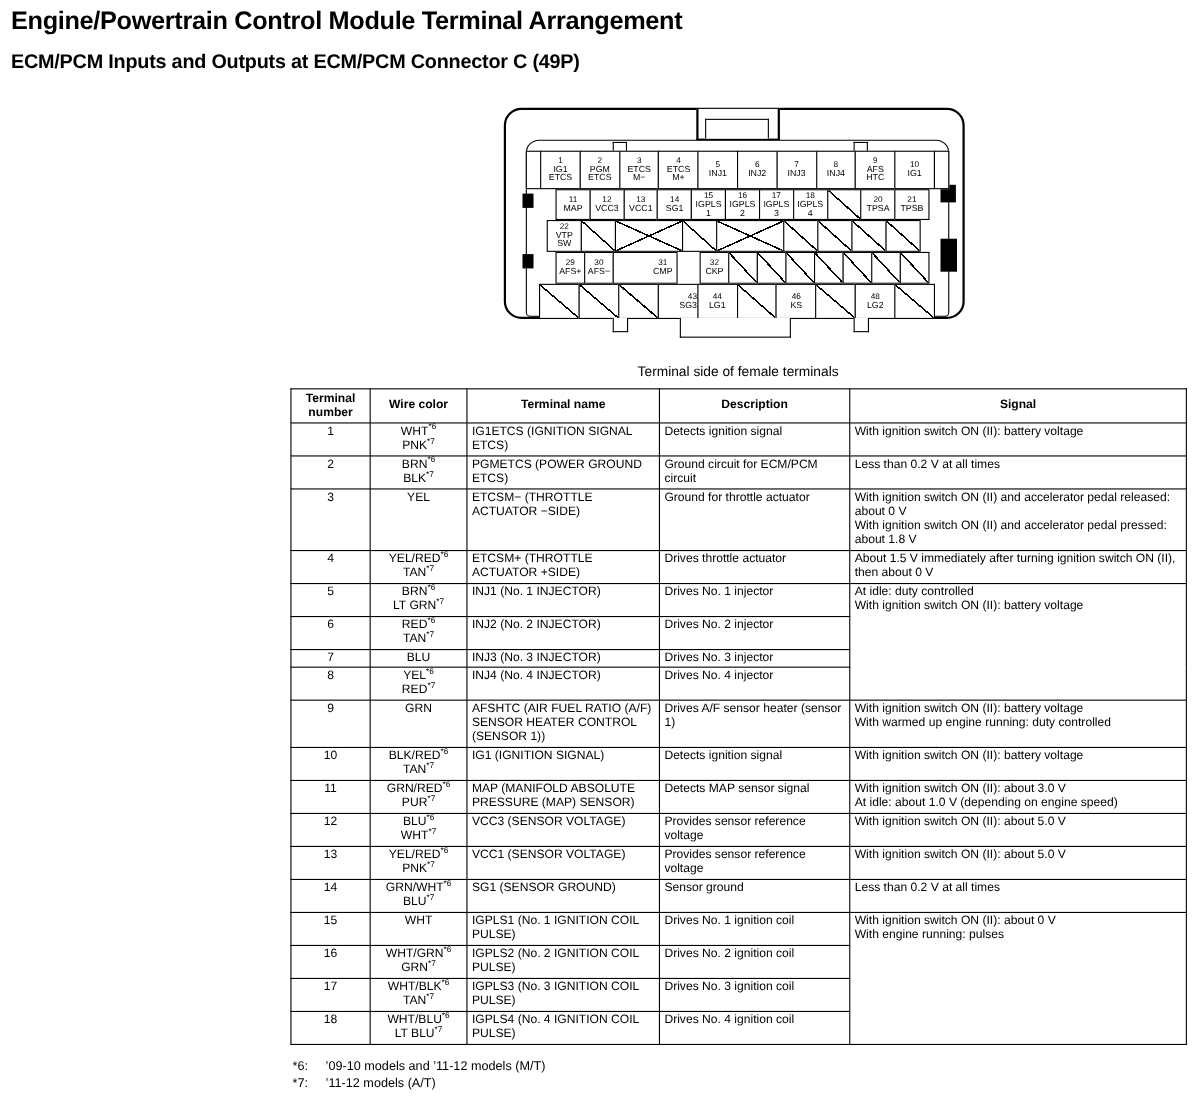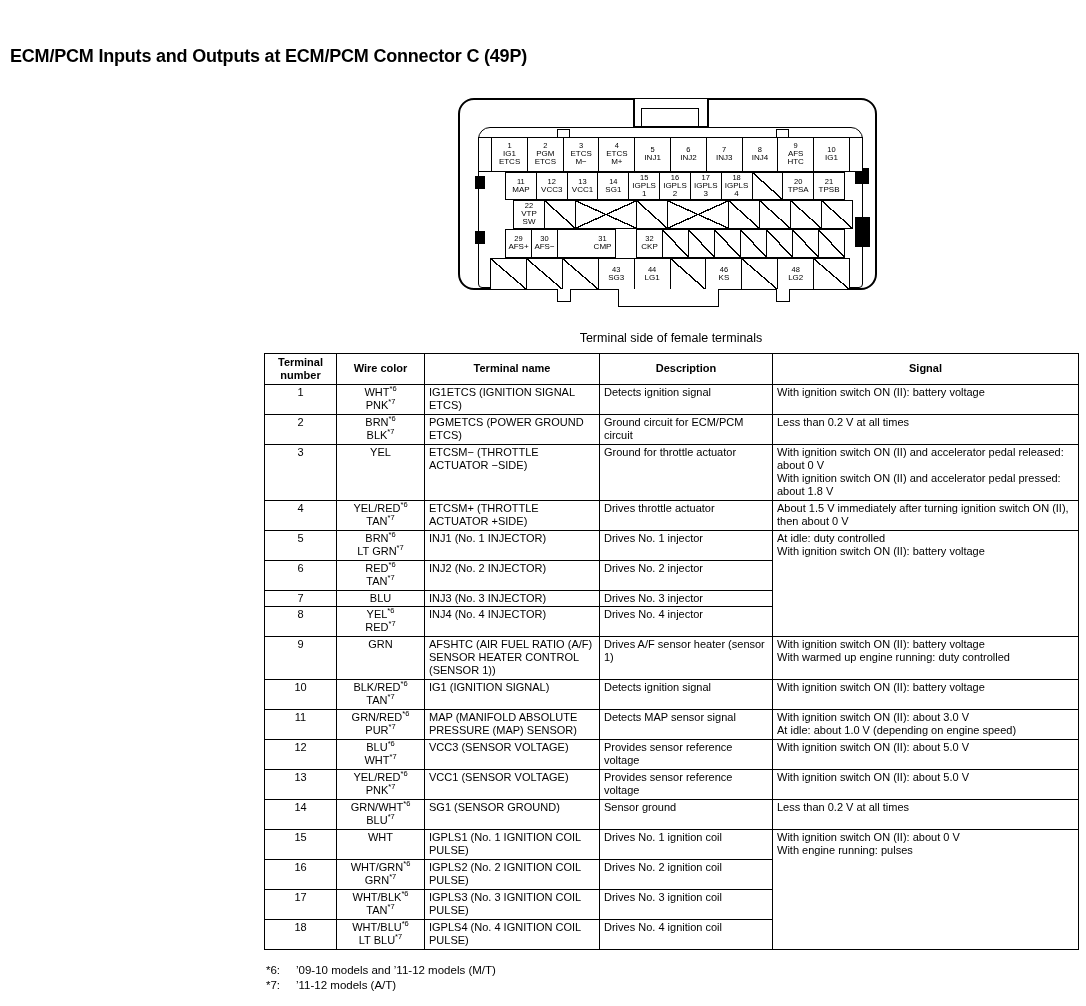--- a/index.html
+++ b/index.html
@@ -45,20 +45,21 @@
   .term sup{font-size:7.5px;line-height:0;vertical-align:super;}
   .sigline,.wireline{display:block;}
   .footnotes{position:absolute;left:266px;top:963px;font-size:11.5px;line-height:1.3;}
   .fn{display:flex;}
   .fn .m{width:30px;flex:none;}
 </style>
 </head>
 <body>
 
 <div class="page">
+  <div class="title">Engine/Powertrain Control Module Terminal Arrangement</div>
   <div class="subtitle">ECM/PCM Inputs and Outputs at ECM/PCM Connector C (49P)</div>
 
   <div class="connector">
     <div class="conn-outer"></div>
     <div class="conn-tab-outer"></div>
     <div class="conn-tab-inner"></div>
     <div class="conn-inner"></div>
     <div class="grid-tab" style="left:112px;top:33px;"></div>
     <div class="grid-tab" style="left:331px;top:33px;"></div>
     <div class="clip" style="left:30px;top:80px;width:10px;height:13px;"></div>
@@ -155,21 +156,21 @@
           <div class="pcell diag" style="flex-grow: 1;"></div>
           <div class="pcell" style="flex-grow: 1;">
             <div class="pnum">20</div>
             <div class="plbl">TPSA</div>
           </div>
           <div class="pcell" style="flex-grow: 1;">
             <div class="pnum">21</div>
             <div class="plbl">TPSB</div>
           </div>
         </div>
-        <div class="pin-row" style="left: 68px; top: 104px; width: 340px; height: 29px;">
+        <div class="pin-row" style="left: 52px; top: 104px; width: 340px; height: 29px;">
           <div class="pcell" style="flex-grow: 1;">
             <div class="pnum">22</div>
             <div class="plbl">VTP</div>
             <div class="plbl">SW</div>
           </div>
           <div class="pcell diag" style="flex-grow: 1;"></div>
           <div class="pcell xx" style="flex-grow: 2;"></div>
           <div class="pcell diag" style="flex-grow: 1;"></div>
           <div class="pcell xx" style="flex-grow: 2;"></div>
           <div class="pcell diag" style="flex-grow: 1;"></div>
@@ -199,21 +200,21 @@
           <div class="pcell diag" style="flex-grow: 1;"></div>
           <div class="pcell diag" style="flex-grow: 1;"></div>
           <div class="pcell diag" style="flex-grow: 1;"></div>
           <div class="pcell diag" style="flex-grow: 1;"></div>
           <div class="pcell diag" style="flex-grow: 1;"></div>
         </div>
         <div class="pin-row" style="left: 45px; top: 162px; width: 360px; height: 32px;">
           <div class="pcell diag" style="flex-grow: 1;"></div>
           <div class="pcell diag" style="flex-grow: 1;"></div>
           <div class="pcell diag" style="flex-grow: 1;"></div>
-          <div class="pcell" style="flex-grow: 1;">
+          <div class="pcell" style="flex-grow: 1; align-items: flex-end;">
             <div class="pnum">43</div>
             <div class="plbl">SG3</div>
           </div>
           <div class="pcell" style="flex-grow: 1;">
             <div class="pnum">44</div>
             <div class="plbl">LG1</div>
           </div>
           <div class="pcell diag" style="flex-grow: 1;"></div>
           <div class="pcell" style="flex-grow: 1;">
             <div class="pnum">46</div>

